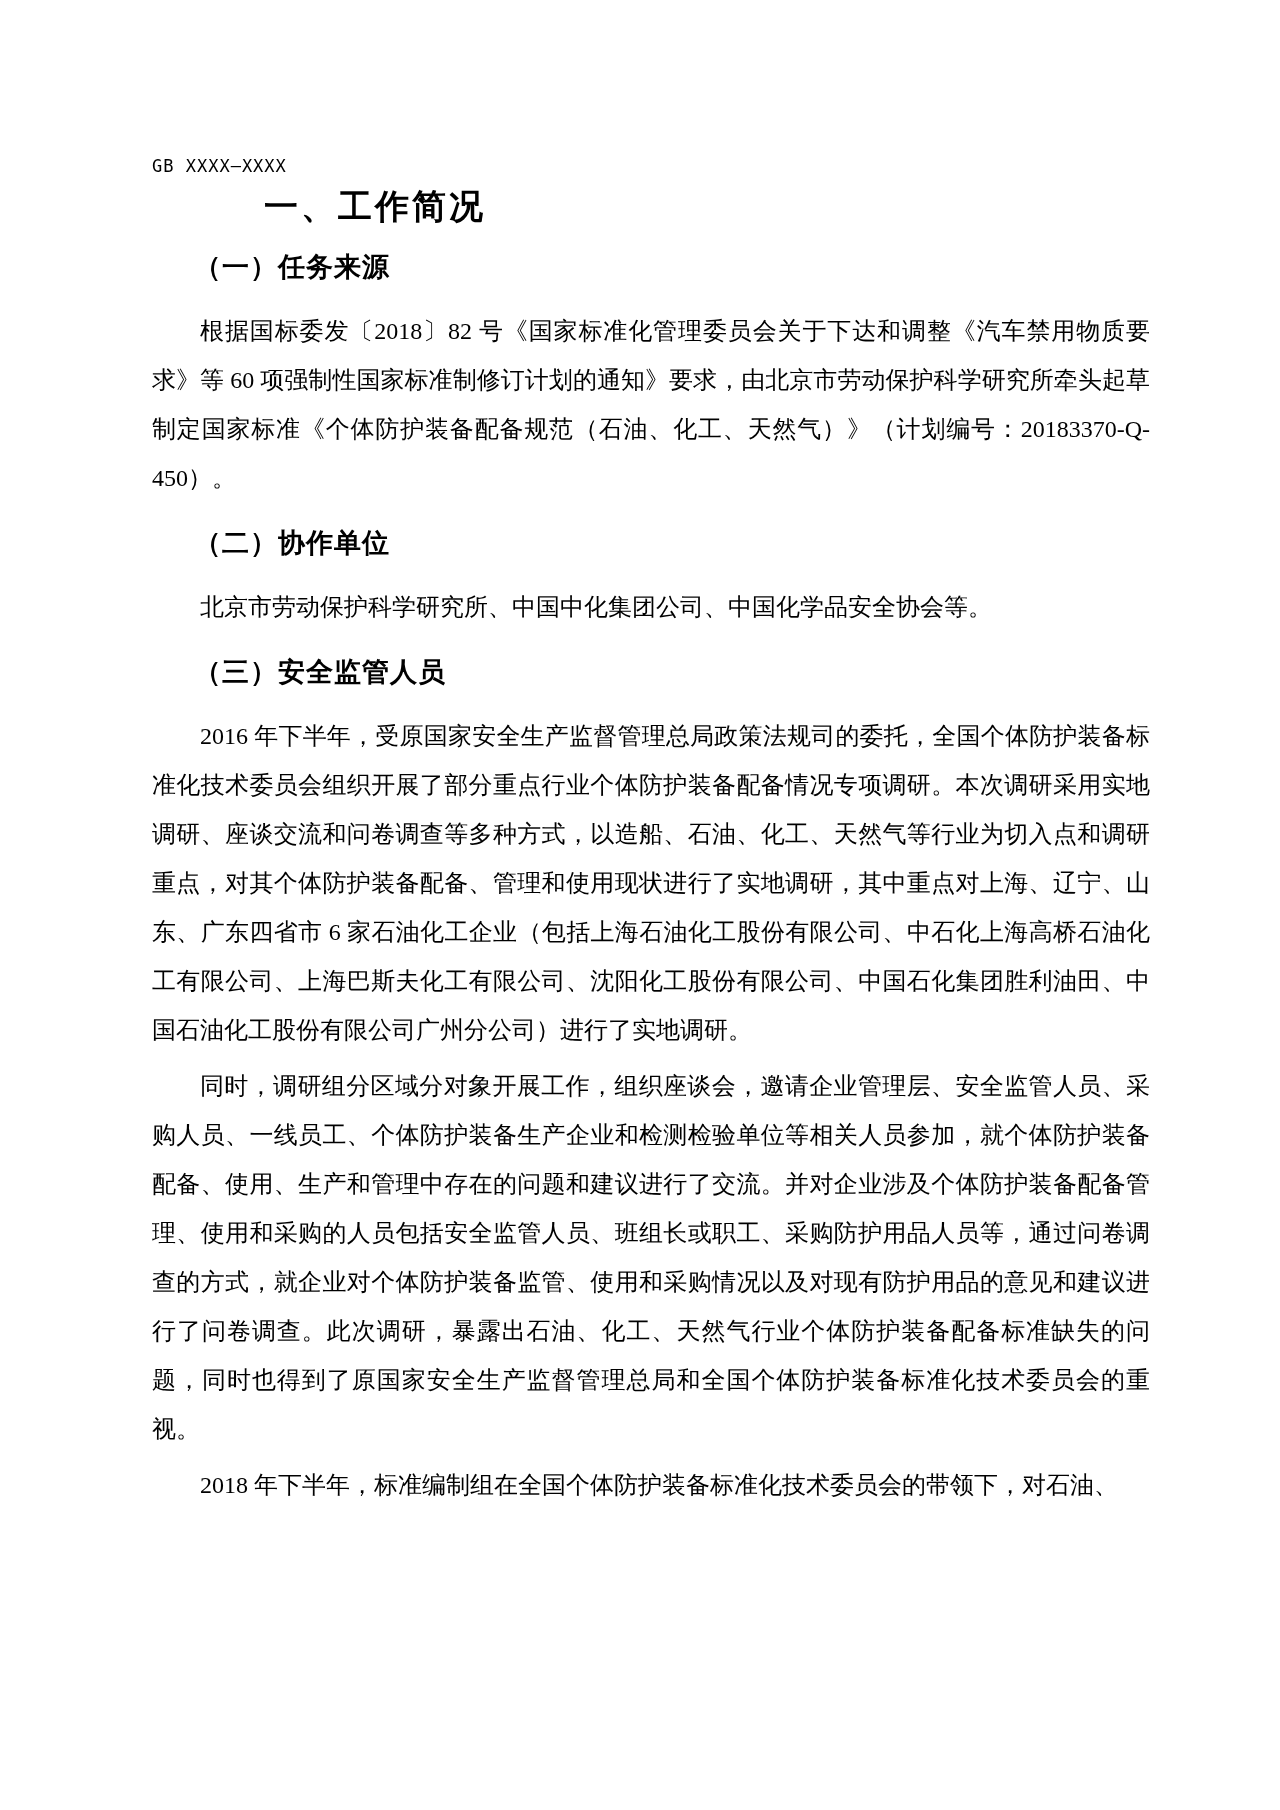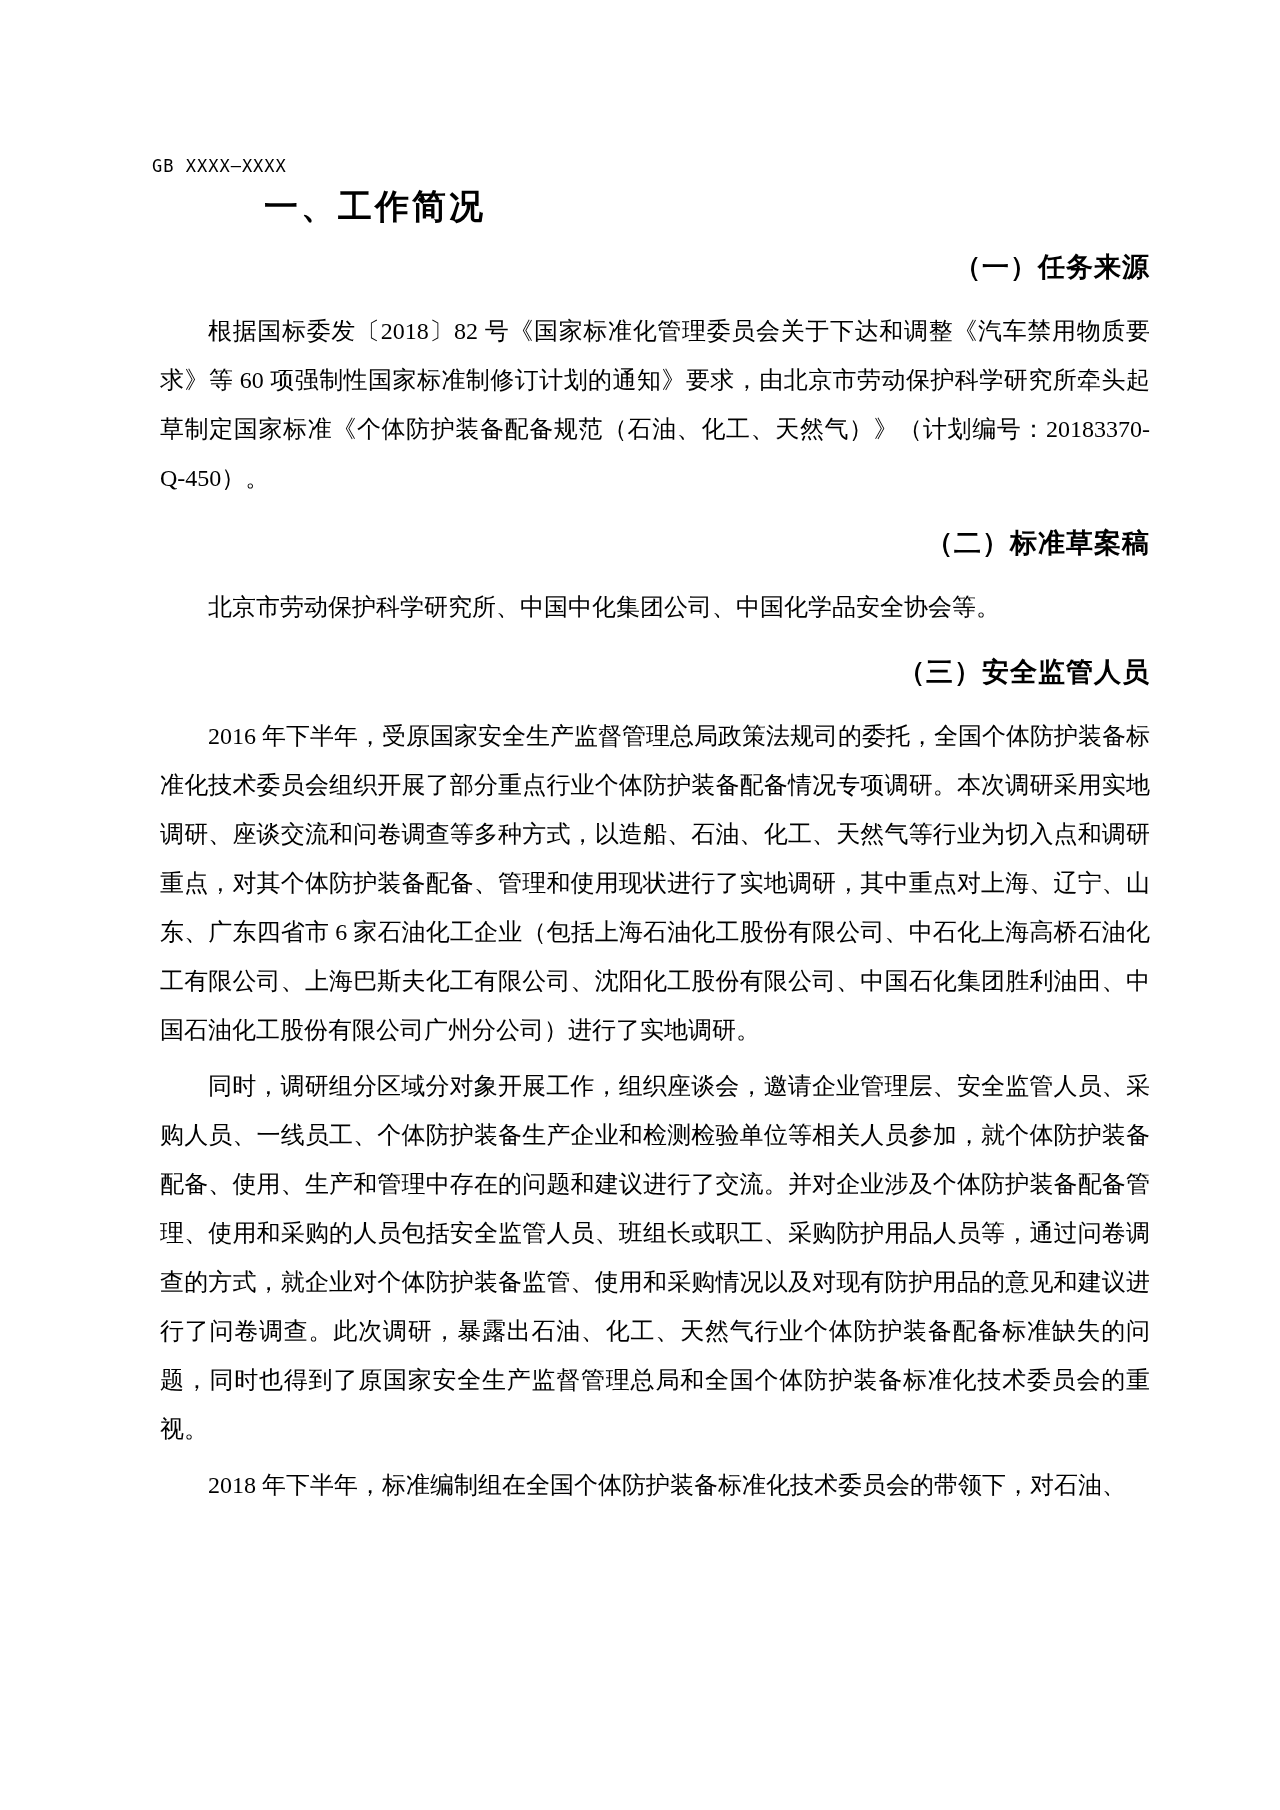--- a/index.html
+++ b/index.html
@@ -39,24 +39,23 @@
     color: #000000;
   }
   .sec-heading {
     margin: 22px 0 22px 42px;
     font-family: "Liberation Sans", "DejaVu Sans", sans-serif;
     font-weight: bold;
     font-size: 27px;
     line-height: 36px;
     letter-spacing: 1px;
     color: #000000;
-    text-align: right;
   }
   .body-para {
-    margin: 0 0 7px 8px;
+    margin: 0 0 7px 0;
     font-size: 24px;
     line-height: 49px;
     text-indent: 2em;
     text-align: justify;
     color: #000000;
   }
   .page-number {
     position: absolute;
     left: 1108px;
     top: 1660px;
@@ -91,21 +90,21 @@
 </head>
 <body>
 
 <div class="page">
   <div class="content">
     <div class="gb-code">GB XXXX—XXXX</div>
     <h1 class="doc-title">一、工作简况</h1>
     <div id="sections">
         <h2 class="sec-heading">（一）任务来源</h2>
         <p class="body-para">根据国标委发〔2018〕82 号《国家标准化管理委员会关于下达和调整《汽车禁用物质要求》等 60 项强制性国家标准制修订计划的通知》要求，由北京市劳动保护科学研究所牵头起草制定国家标准《个体防护装备配备规范（石油、化工、天然气）》（计划编号：20183370-Q-450）。</p>
-        <h2 class="sec-heading">（二）标准草案稿</h2>
+        <h2 class="sec-heading">（二）协作单位</h2>
         <p class="body-para">北京市劳动保护科学研究所、中国中化集团公司、中国化学品安全协会等。</p>
         <h2 class="sec-heading">（三）安全监管人员</h2>
         <p class="body-para">2016 年下半年，受原国家安全生产监督管理总局政策法规司的委托，全国个体防护装备标准化技术委员会组织开展了部分重点行业个体防护装备配备情况专项调研。本次调研采用实地调研、座谈交流和问卷调查等多种方式，以造船、石油、化工、天然气等行业为切入点和调研重点，对其个体防护装备配备、管理和使用现状进行了实地调研，其中重点对上海、辽宁、山东、广东四省市 6 家石油化工企业（包括上海石油化工股份有限公司、中石化上海高桥石油化工有限公司、上海巴斯夫化工有限公司、沈阳化工股份有限公司、中国石化集团胜利油田、中国石油化工股份有限公司广州分公司）进行了实地调研。</p>
         <p class="body-para">同时，调研组分区域分对象开展工作，组织座谈会，邀请企业管理层、安全监管人员、采购人员、一线员工、个体防护装备生产企业和检测检验单位等相关人员参加，就个体防护装备配备、使用、生产和管理中存在的问题和建议进行了交流。并对企业涉及个体防护装备配备管理、使用和采购的人员包括安全监管人员、班组长或职工、采购防护用品人员等，通过问卷调查的方式，就企业对个体防护装备监管、使用和采购情况以及对现有防护用品的意见和建议进行了问卷调查。此次调研，暴露出石油、化工、天然气行业个体防护装备配备标准缺失的问题，同时也得到了原国家安全生产监督管理总局和全国个体防护装备标准化技术委员会的重视。</p>
         <p class="body-para">2018 年下半年，标准编制组在全国个体防护装备标准化技术委员会的带领下，对石油、</p>
       </div>
   </div>
 
   <div class="page-number">60</div>
 

